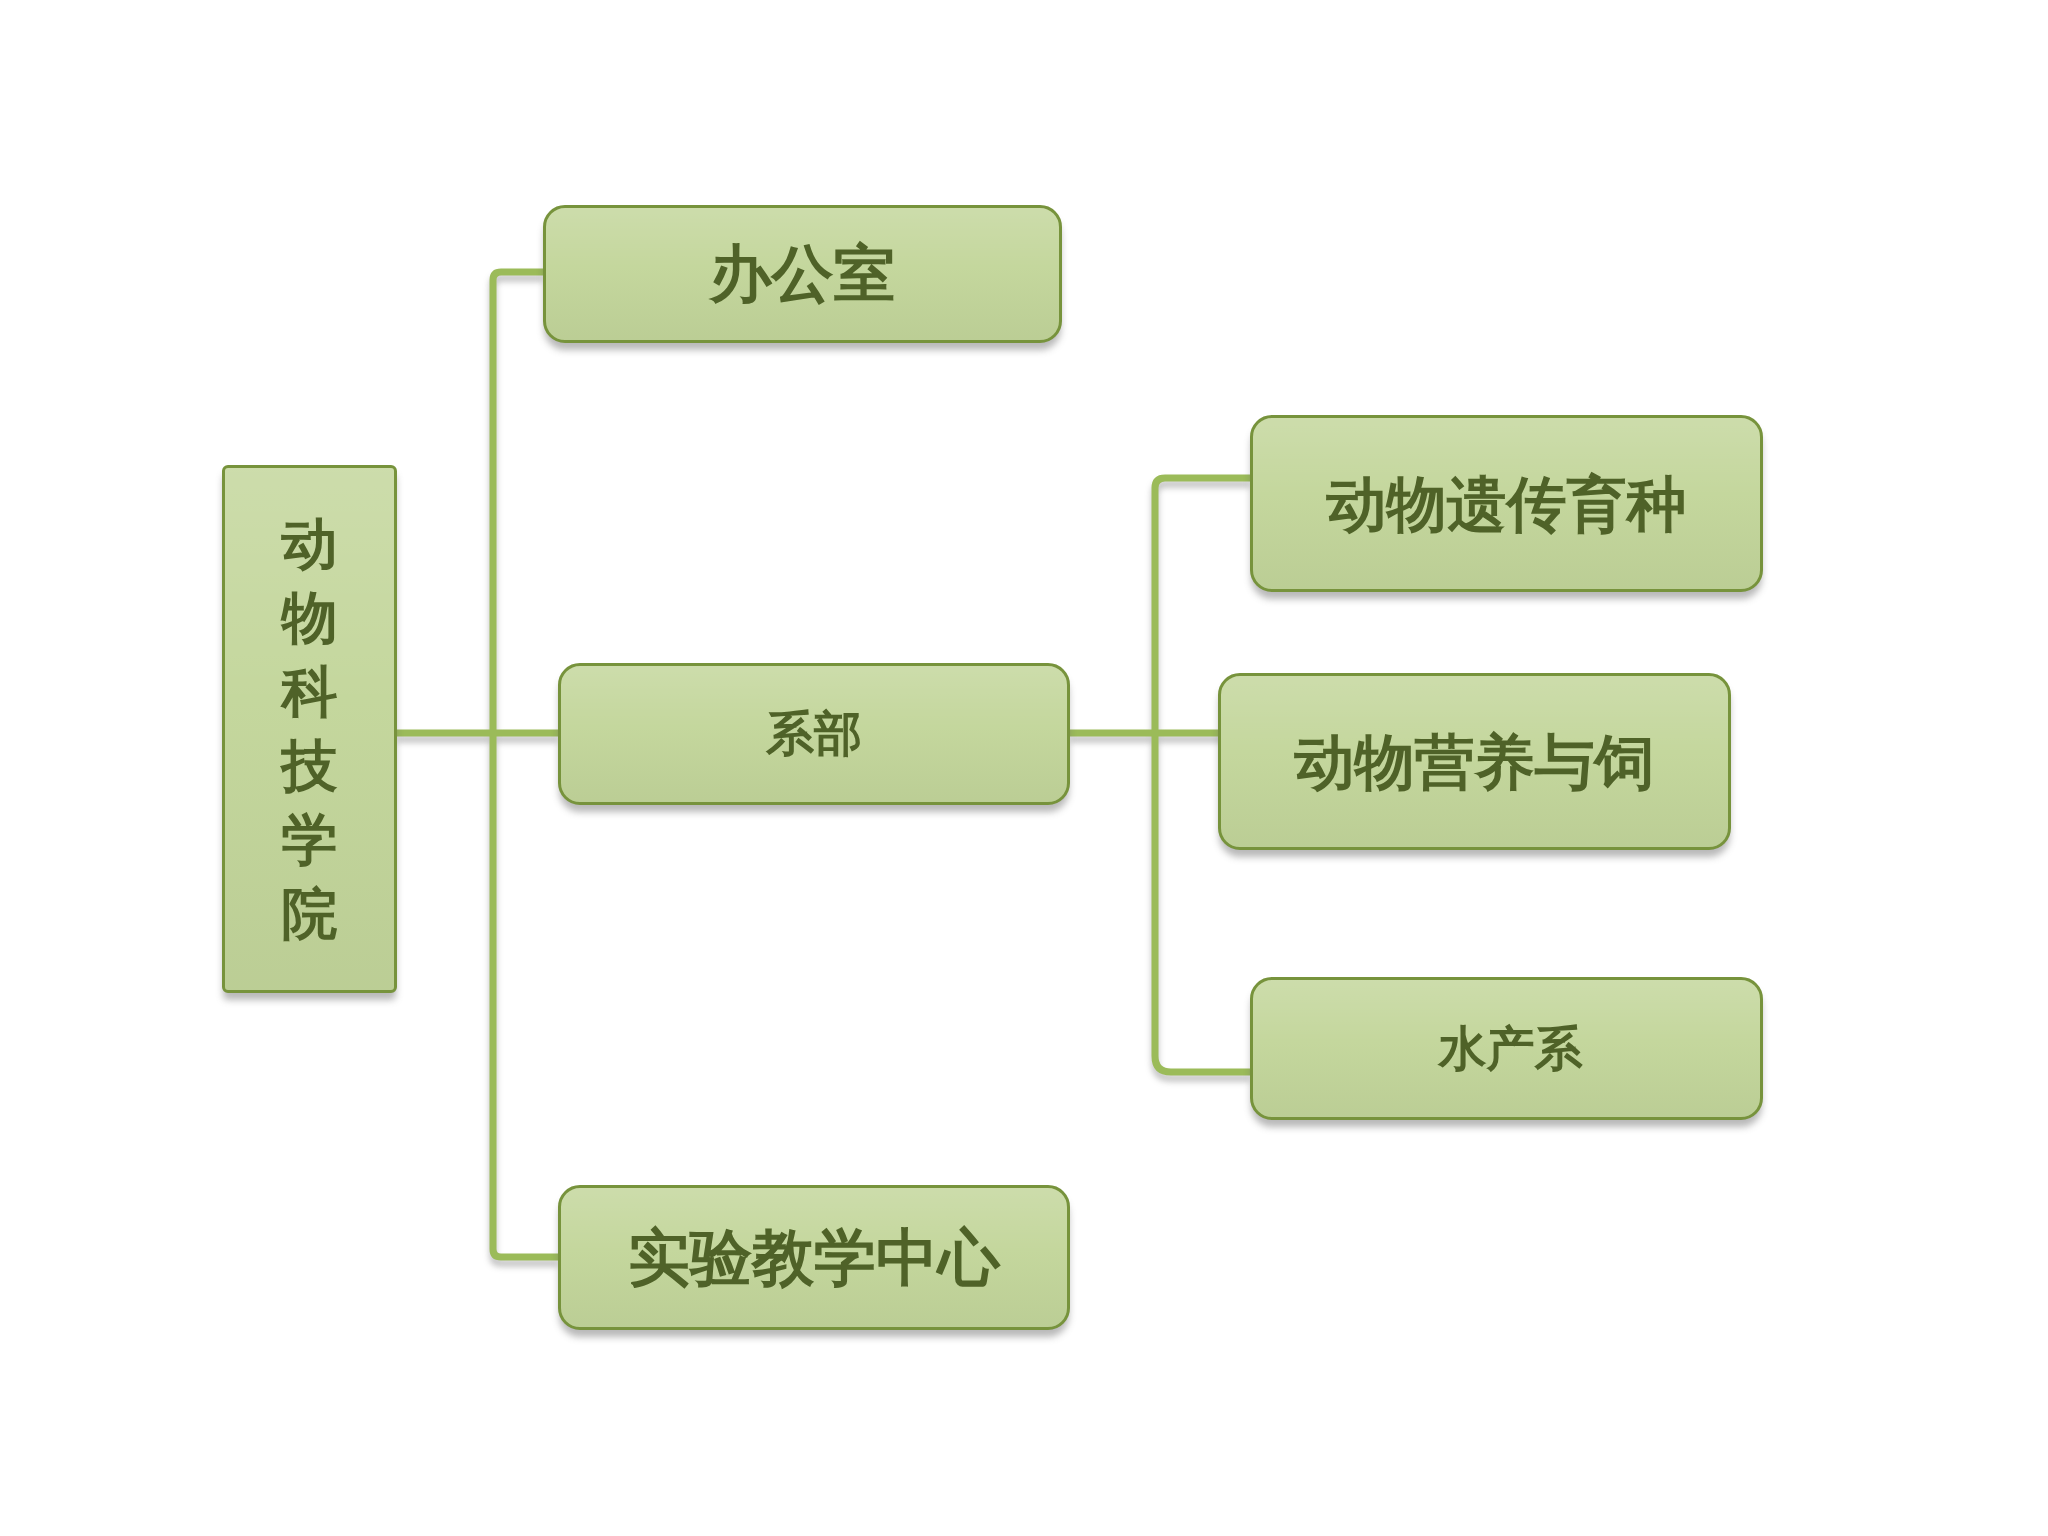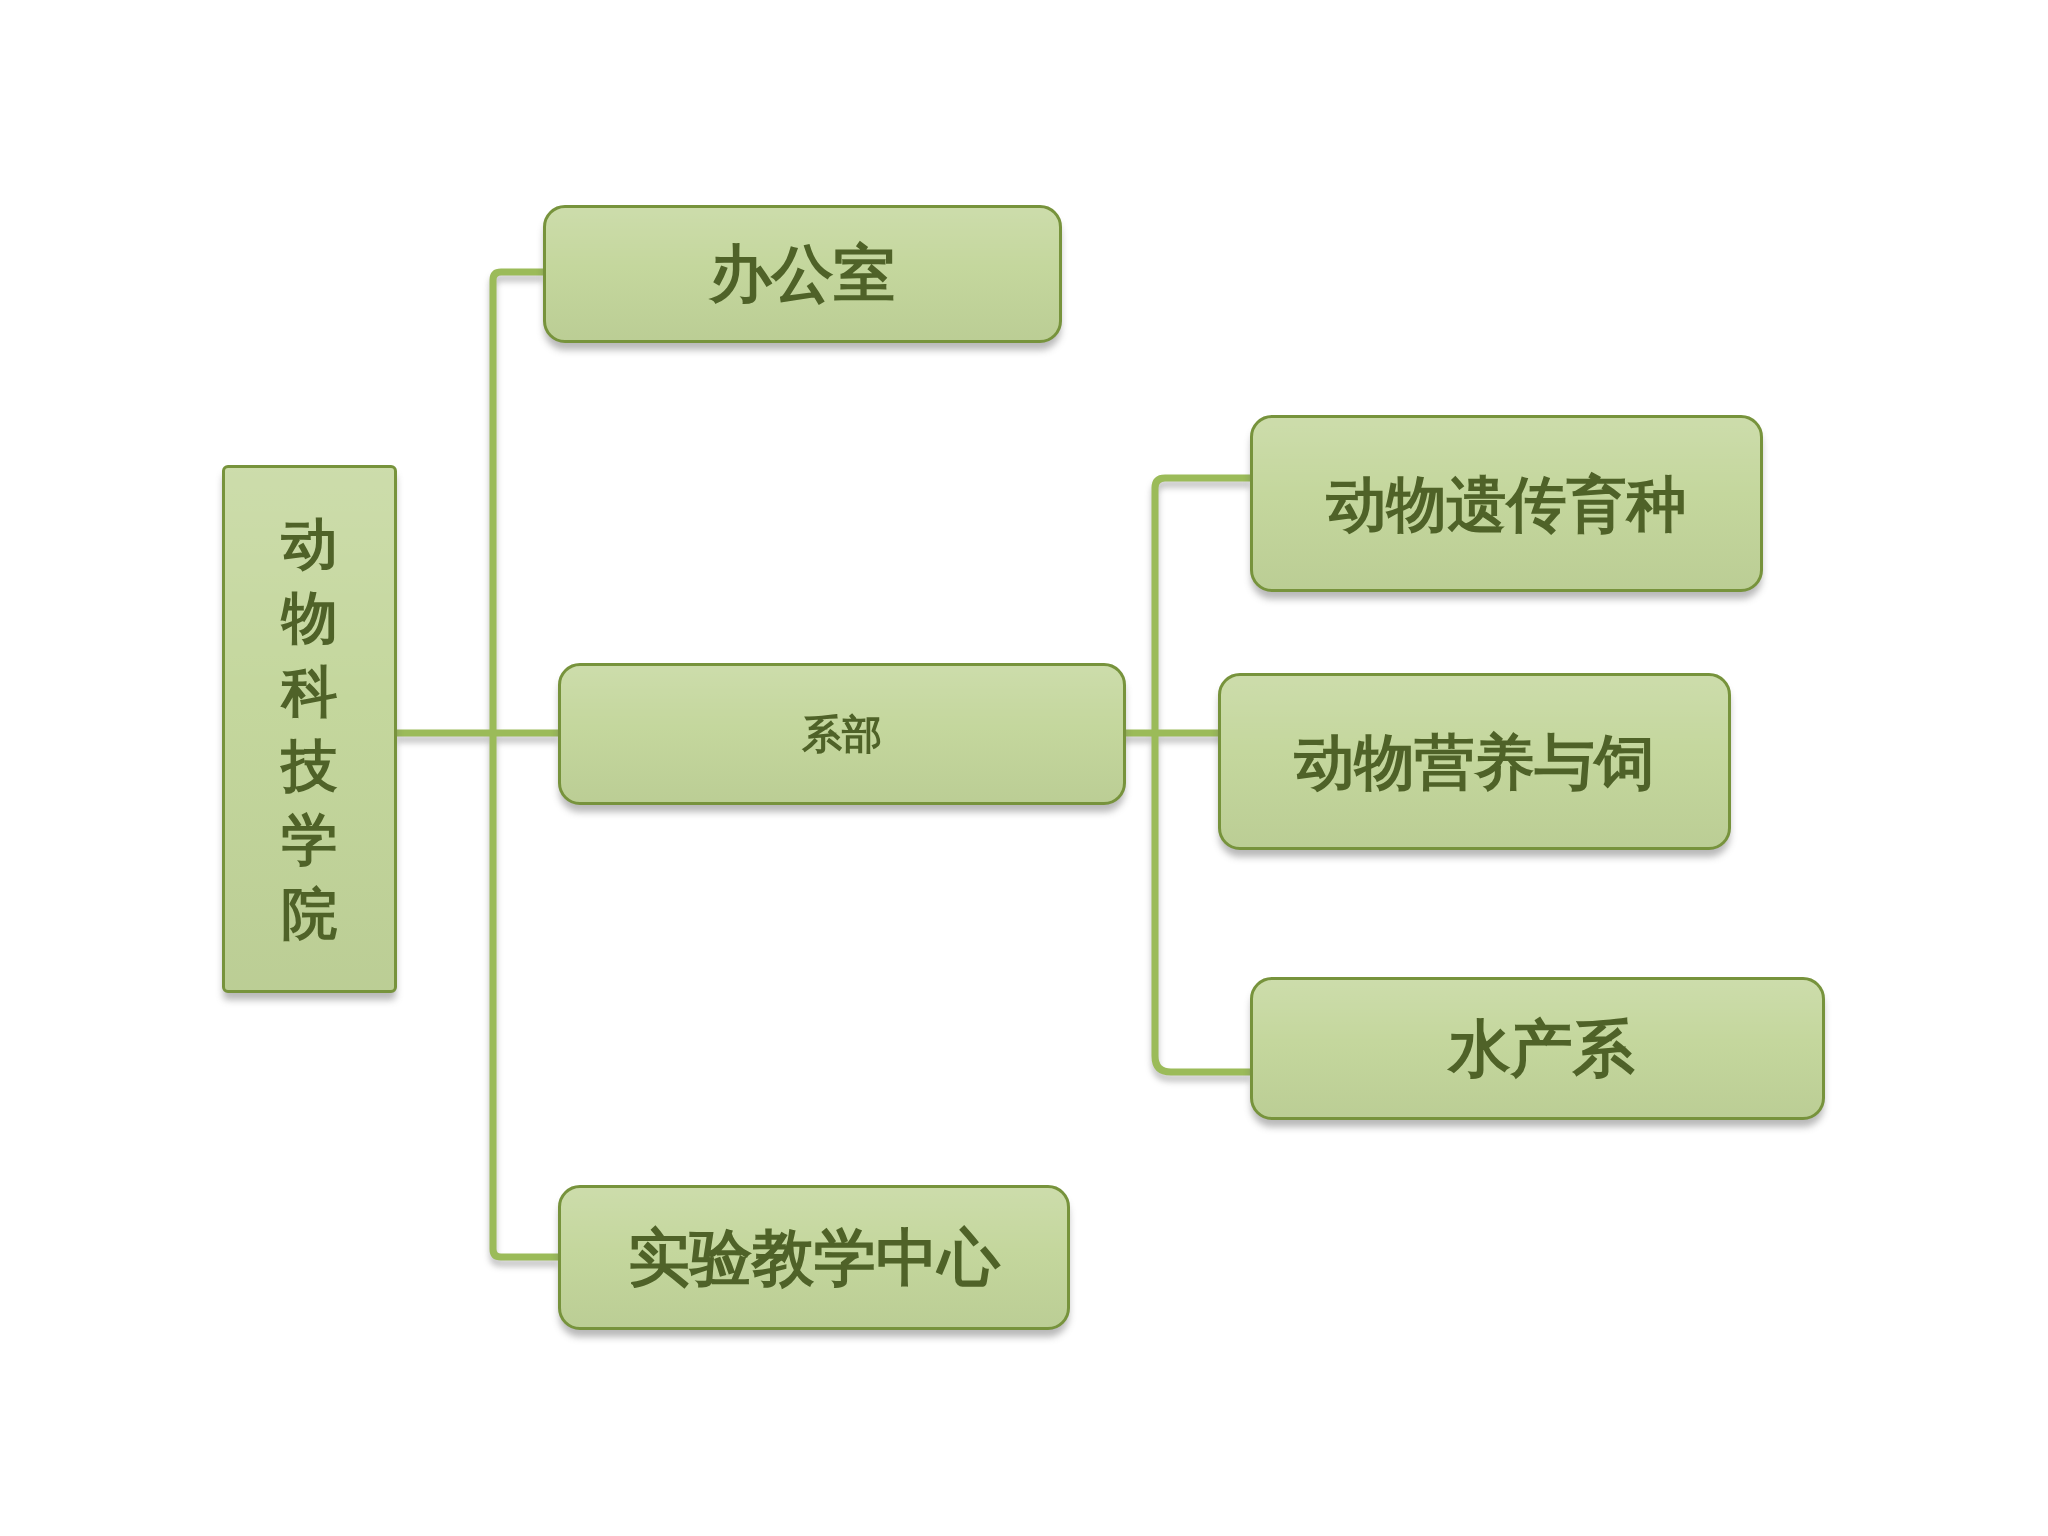--- a/index.html
+++ b/index.html
@@ -50,26 +50,26 @@
     font-size:56px;
   }
   #node-root .vertical-label{
     width:1em;
     word-break:break-all;
     line-height:74px;
     text-align:center;
   }
   
   #node-office{left:543px;top:205px;width:519px;height:138px;font-size:62px;}
-  #node-departments{left:558px;top:663px;width:568px;height:142px;font-size:40px;}
+  #node-departments{left:558px;top:663px;width:512px;height:142px;font-size:48px;}
   #node-lab-center{left:558px;top:1185px;width:512px;height:145px;font-size:62px;font-family:Liberation Serif, serif;}
   
   #node-genetics-breeding{left:1250px;top:415px;width:513px;height:177px;font-size:60px;line-height:78px;}
   #node-nutrition-feed{left:1218px;top:673px;width:513px;height:177px;font-size:60px;line-height:78px;}
-  #node-aquaculture{left:1250px;top:977px;width:575px;height:143px;font-size:62px;padding-left:8px;}
+  #node-aquaculture{left:1250px;top:977px;width:513px;height:143px;font-size:48px;padding-left:8px;}
 </style>
 </head>
 <body>
 
 <div id="canvas">
 
   <svg id="connector-layer" viewBox="0 0 2048 1536" xmlns="http://www.w3.org/2000/svg">
 
     <path d="M 397 733 L 558 733"></path>
 

